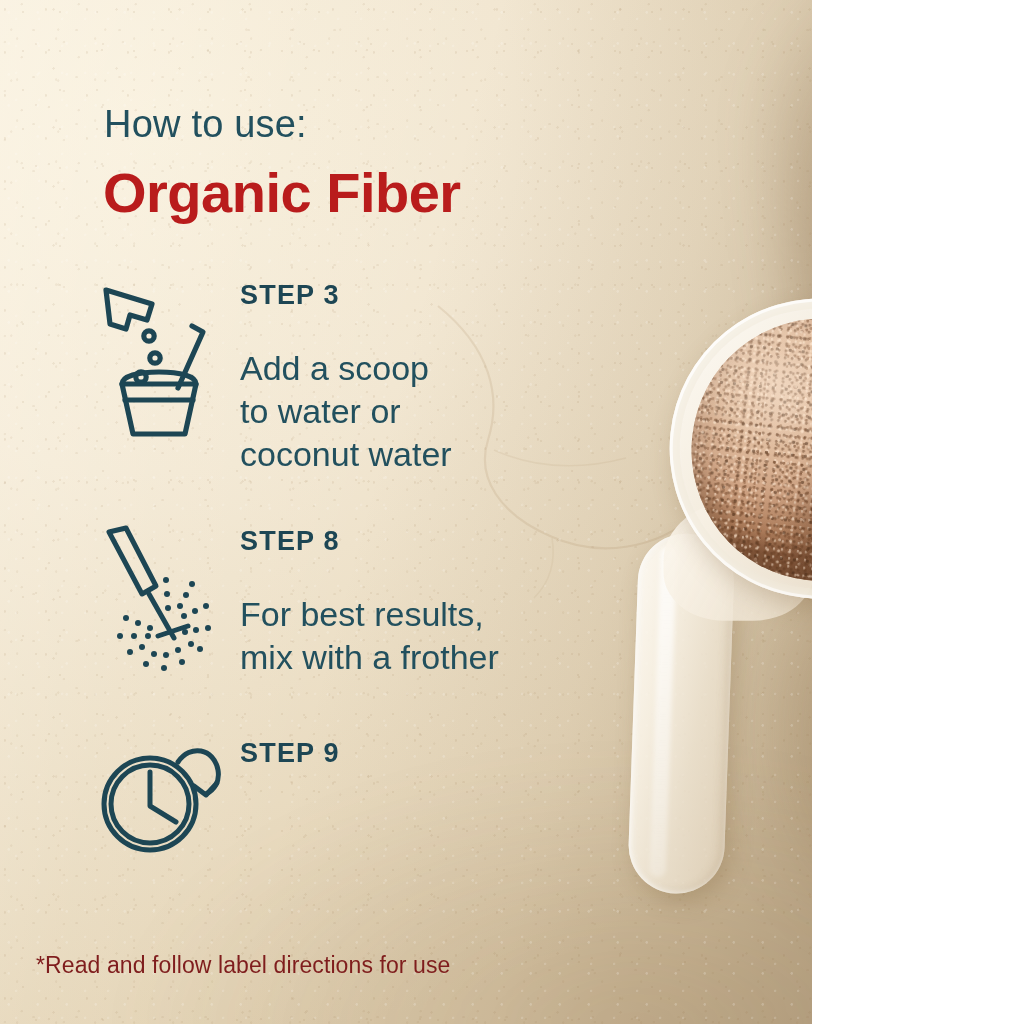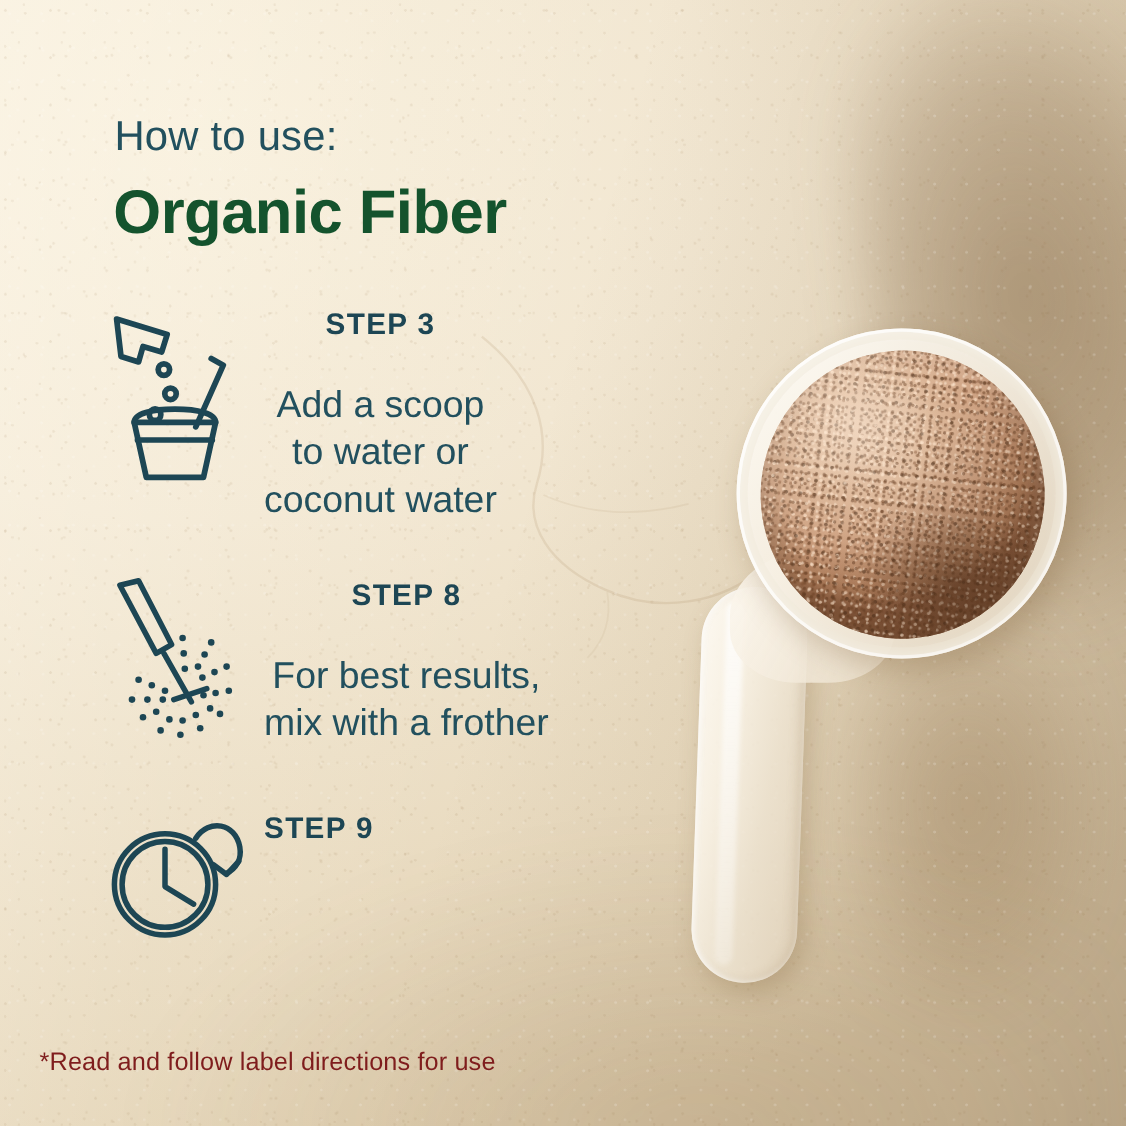--- a/index.html
+++ b/index.html
@@ -5,24 +5,23 @@
   * { margin:0; padding:0; box-sizing:border-box; }
 
   html, body {
     width:1024px; height:1024px;
     font-family:"Liberation Sans", sans-serif;
     overflow:hidden;
   }
 
   #poster{
     position:relative;
-    width:1024px; height:1024px;
+    width:812px; height:1024px;
     background:#f1e6d2;
     overflow:hidden;
-    text-align:center;
   }
 
   
   .bg-base{
     position:absolute; inset:0;
     background:
       radial-gradient(120% 90% at 18% 12%, #f7eeda 0%, #f2e7d2 38%, #ecdfc6 62%, #e3d3b5 100%);
   }
   
   .bg-light{
@@ -173,21 +172,21 @@
   }
 
   #kicker{
     position:absolute; left:104px; top:103px;
     font-size:38px; font-weight:400; letter-spacing:.2px;
     color:#22505e;
   }
   #title{
     position:absolute; left:103px; top:160px;
     font-size:56px; font-weight:700; letter-spacing:-.5px;
-    color:#14532d;
+    color:#b91c1c;
   }
 
   .step{
     position:absolute;
     display:flex; align-items:flex-start; gap:0;
   }
   #step-1{ left:100px; top:278px; }
   #step-2{ left:100px; top:524px; }
   #step-3{ left:100px; top:736px; }
 

